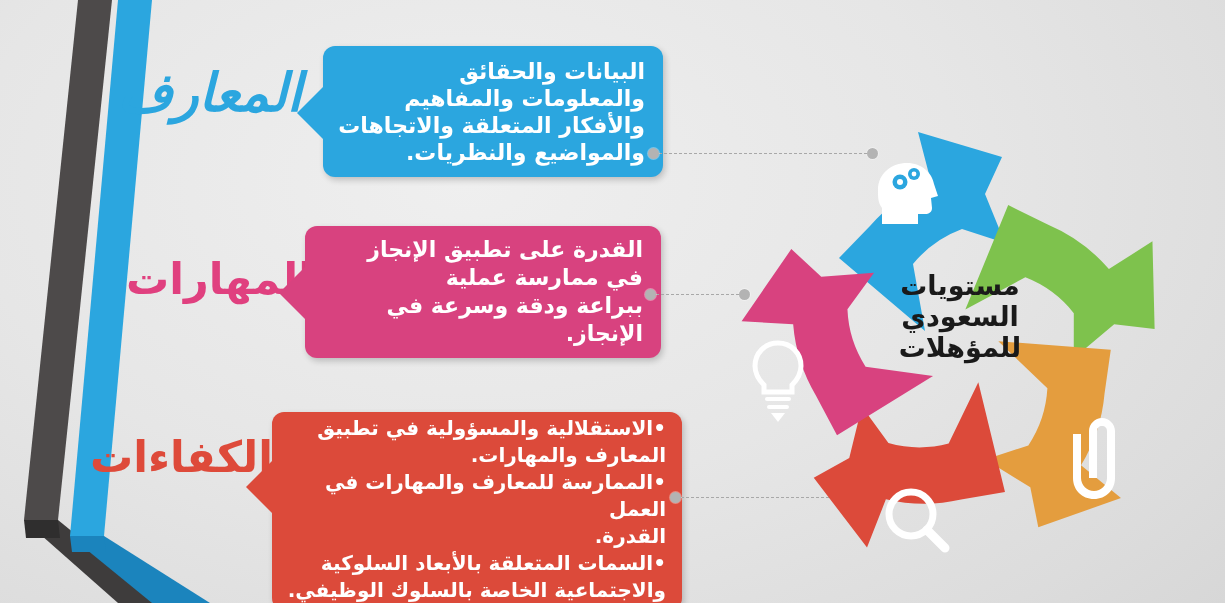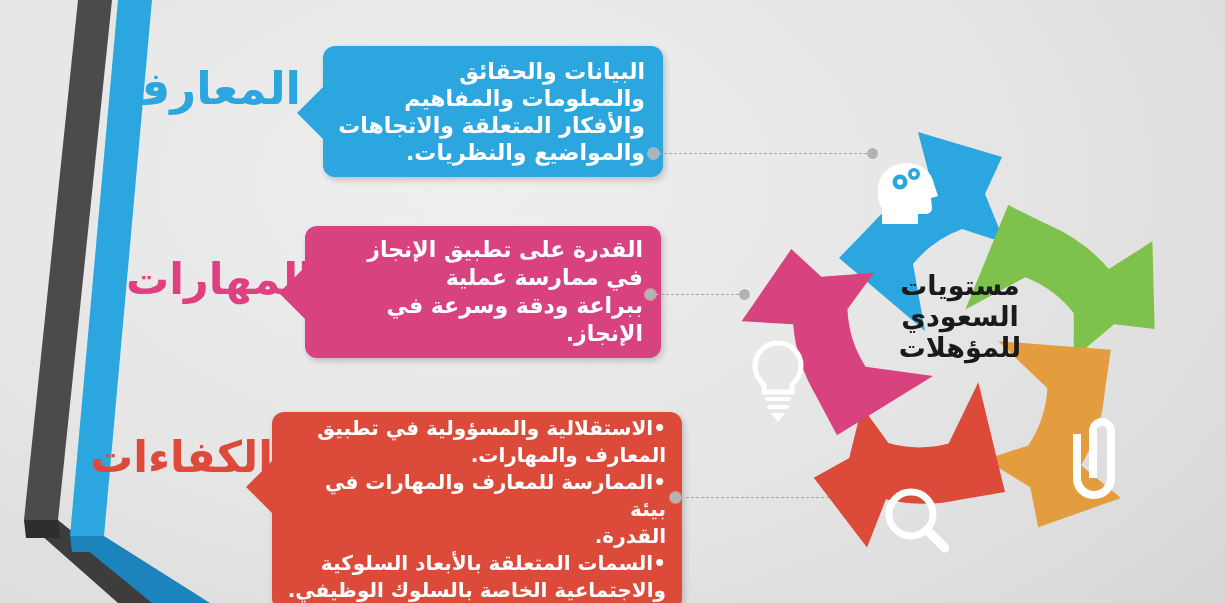--- a/index.html
+++ b/index.html
@@ -22,21 +22,21 @@
   
   .cat-label{
     position:absolute;
     font-weight:bold;
     white-space:nowrap;
     direction:rtl;
     text-align:right;
     letter-spacing:0px;
     line-height:1;
   }
-  #cat-0{ left:118px; top:66px;  font-size:45px; color:#2ba6df; }
+  #cat-0{ left:118px; top:66px;  font-size:53px; color:#2ba6df;font-style:italic; }
   #cat-1{ left:126px; top:258px; font-size:43px; color:#e0407f; }
   #cat-2{ left:90px;  top:436px; font-size:43px; color:#de4a3a; }
 
   
   .callout{
     position:absolute;
     border-radius:12px;
     color:#ffffff;
     font-weight:bold;
     direction:rtl;
@@ -148,21 +148,21 @@
       <span class="line">ببراعة ودقة وسرعة في</span>
       <span class="line">الإنجاز.</span>
     </div>
   </div>
 
   <div class="callout" id="box-2">
     <span class="tail"></span>
     <div class="txt">
       <span class="line">•الاستقلالية والمسؤولية في تطبيق</span>
       <span class="line">المعارف والمهارات.</span>
-      <span class="line">•الممارسة للمعارف والمهارات في بيئة</span>
+      <span class="line">•الممارسة للمعارف والمهارات في العمل</span>
       <span class="line">القدرة.</span>
       <span class="line">•السمات المتعلقة بالأبعاد السلوكية</span>
       <span class="line">والاجتماعية الخاصة بالسلوك الوظيفي.</span>
     </div>
   </div>
 
   <div class="connector" id="conn-0">
     <span class="dot"></span>
     <span class="dash"></span>
     <span class="dot"></span>

